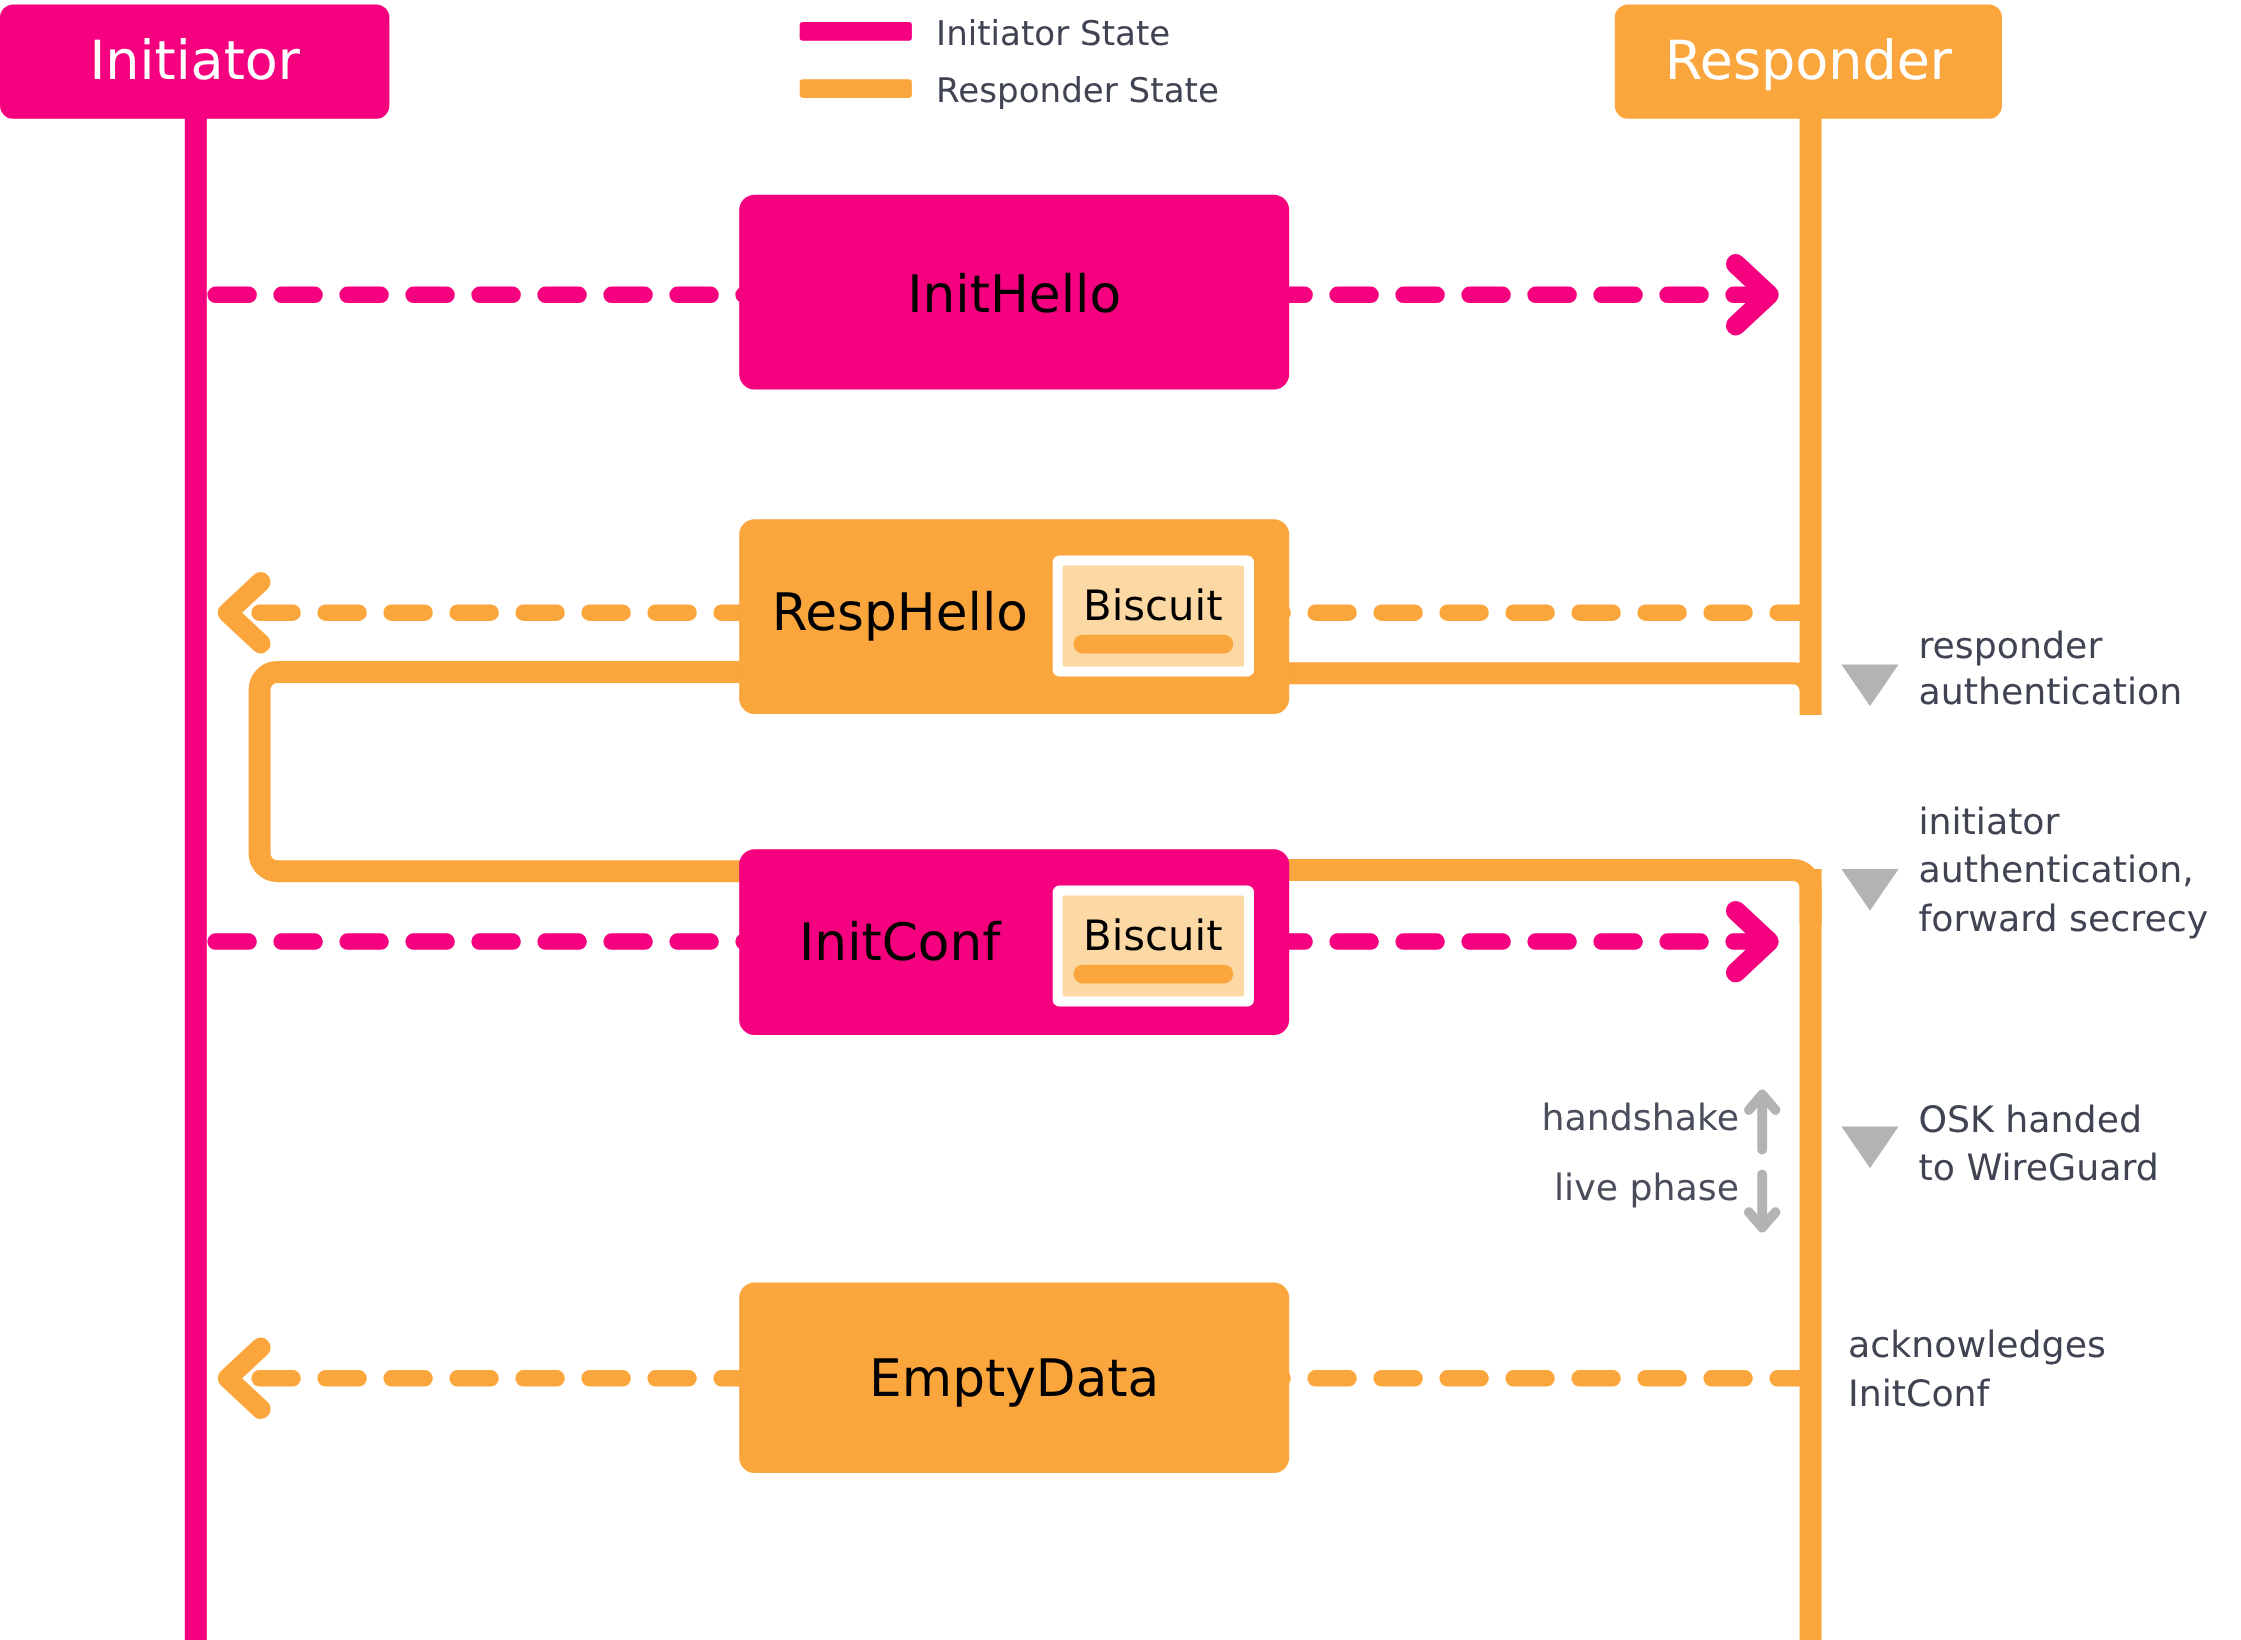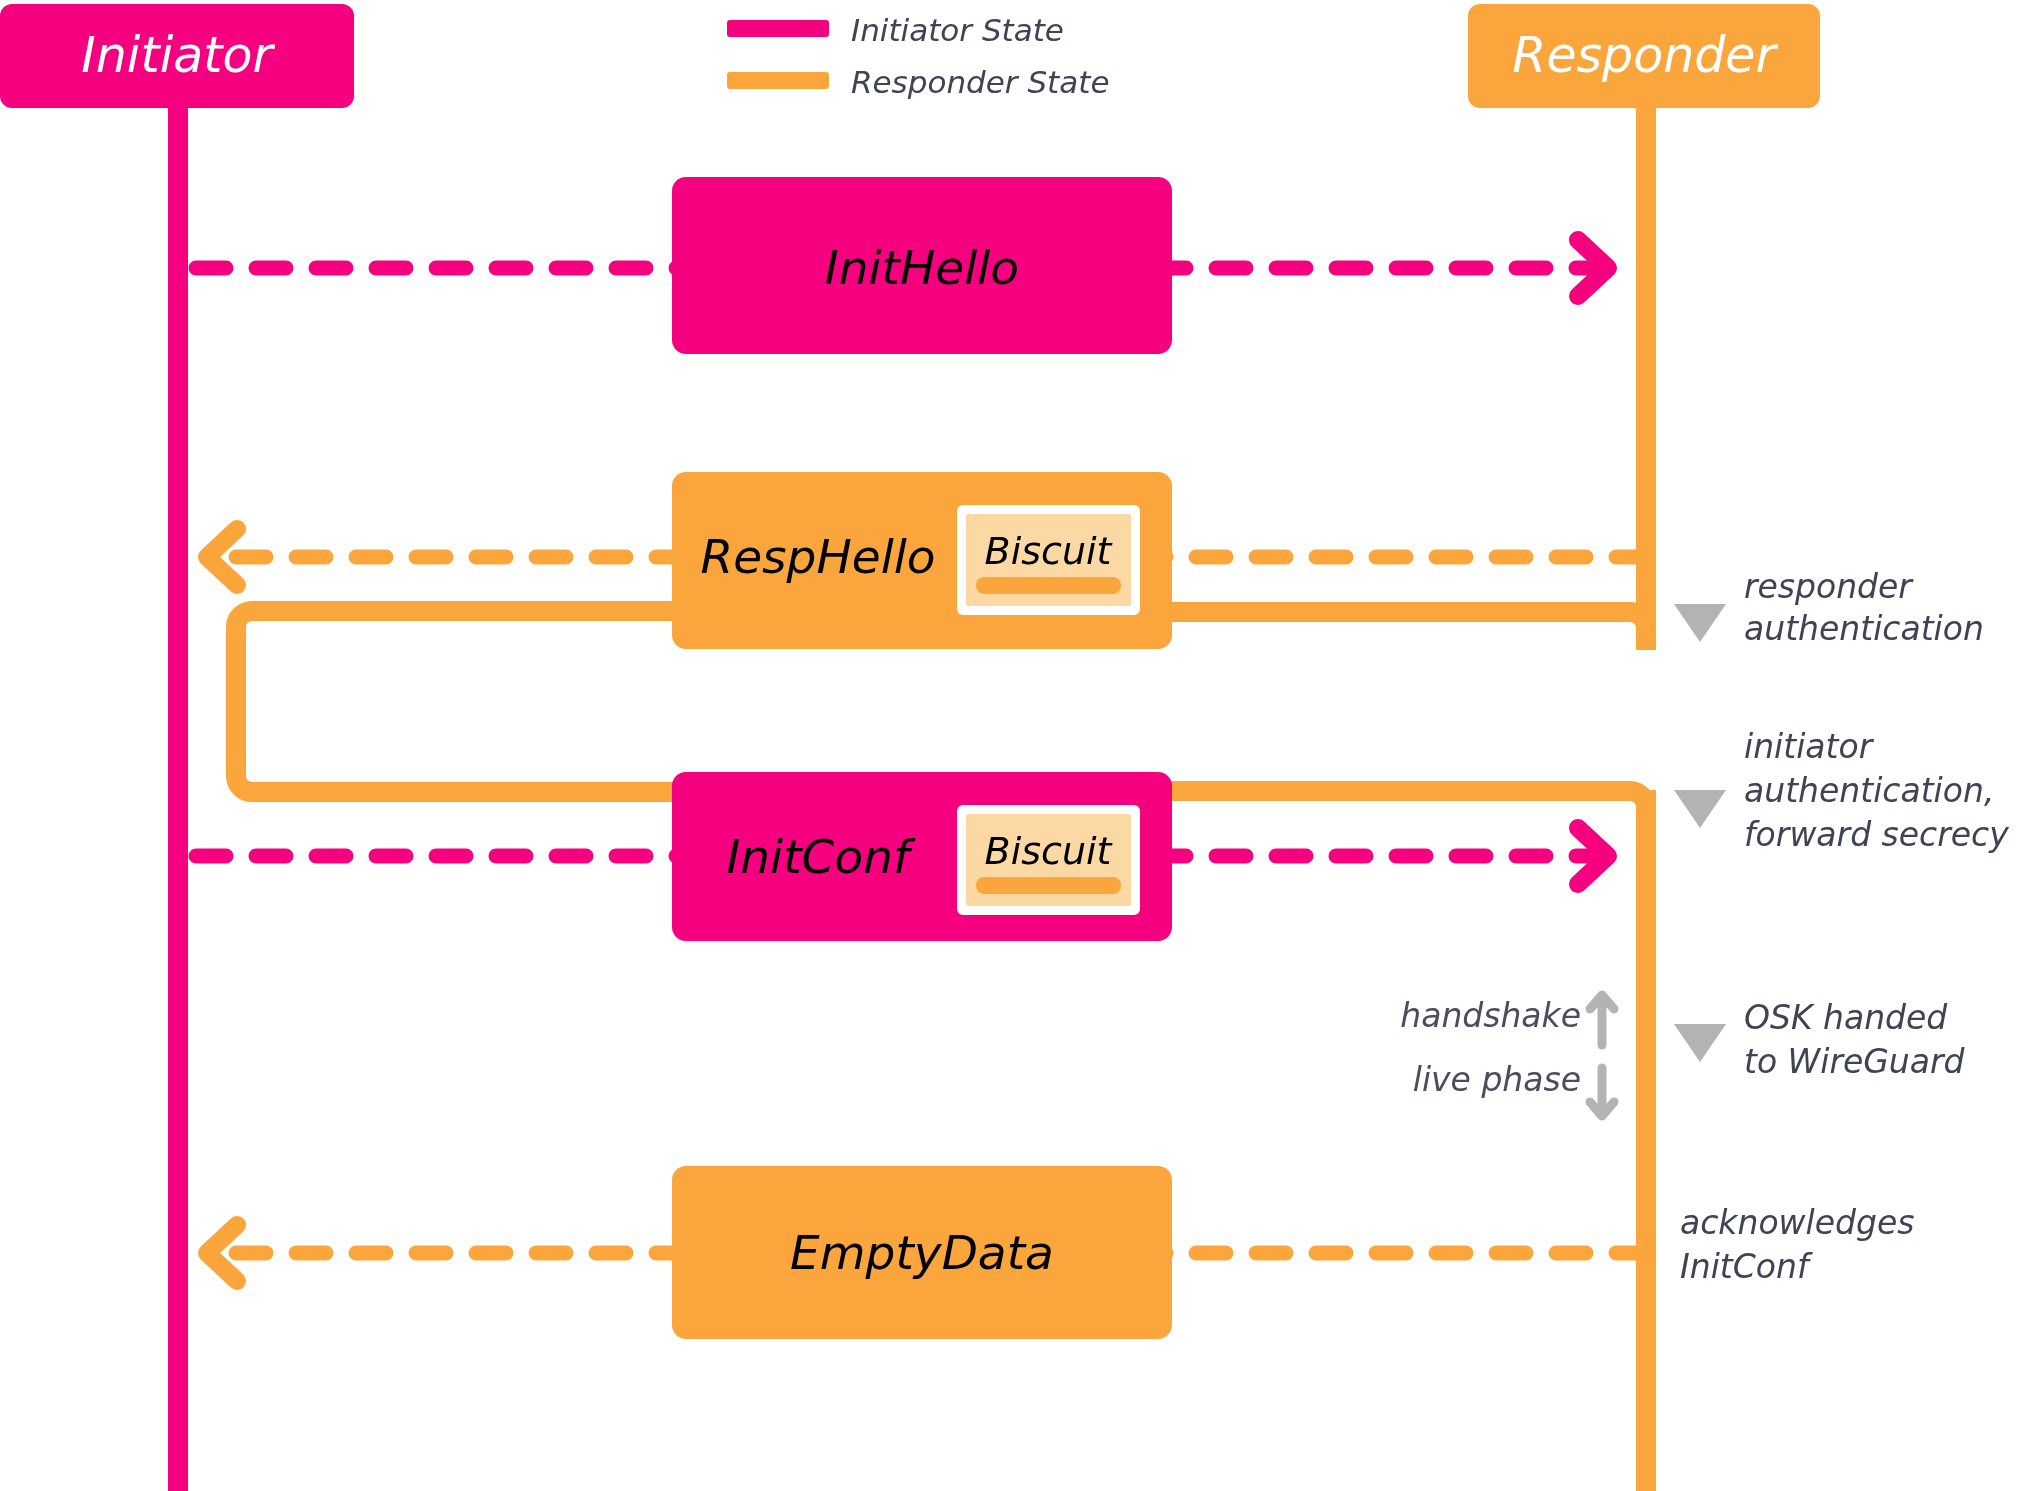--- a/index.html
+++ b/index.html
@@ -9,21 +9,20 @@
   }
   body {
     font-family: "DejaVu Sans", sans-serif;
   }
   #stage {
     position: relative;
     width: 2037px;
     height: 1491px;
     background: #ffffff;
     overflow: hidden;
-    font-style: italic;
   }
   svg.diagram {
     position: absolute;
     top: 0;
     left: 0;
     width: 2037px;
     height: 1491px;
   }
   .lifeline-label {
     font-family: "DejaVu Sans", sans-serif;

